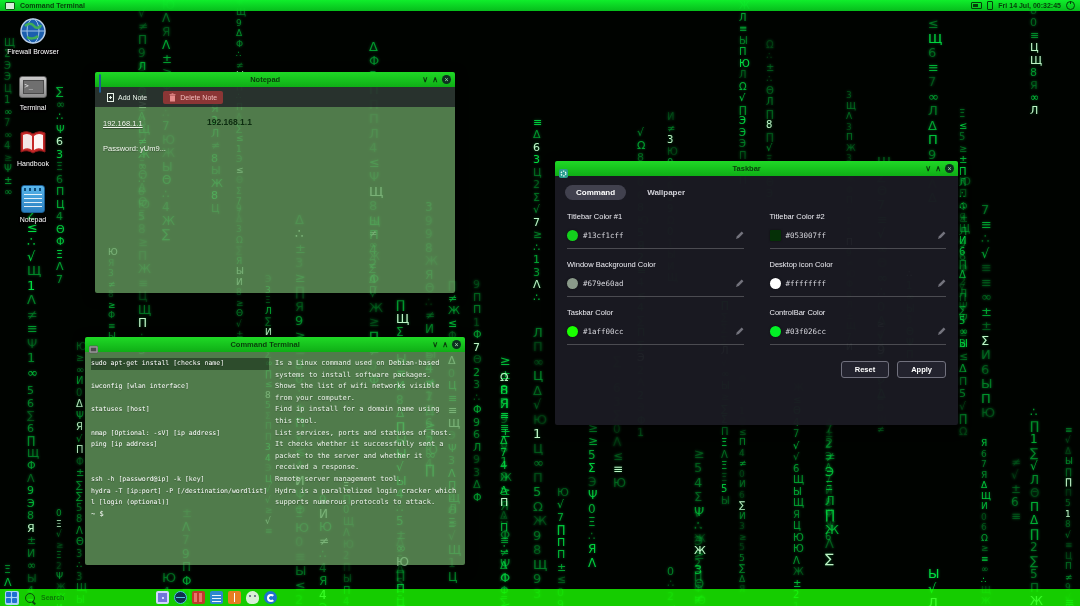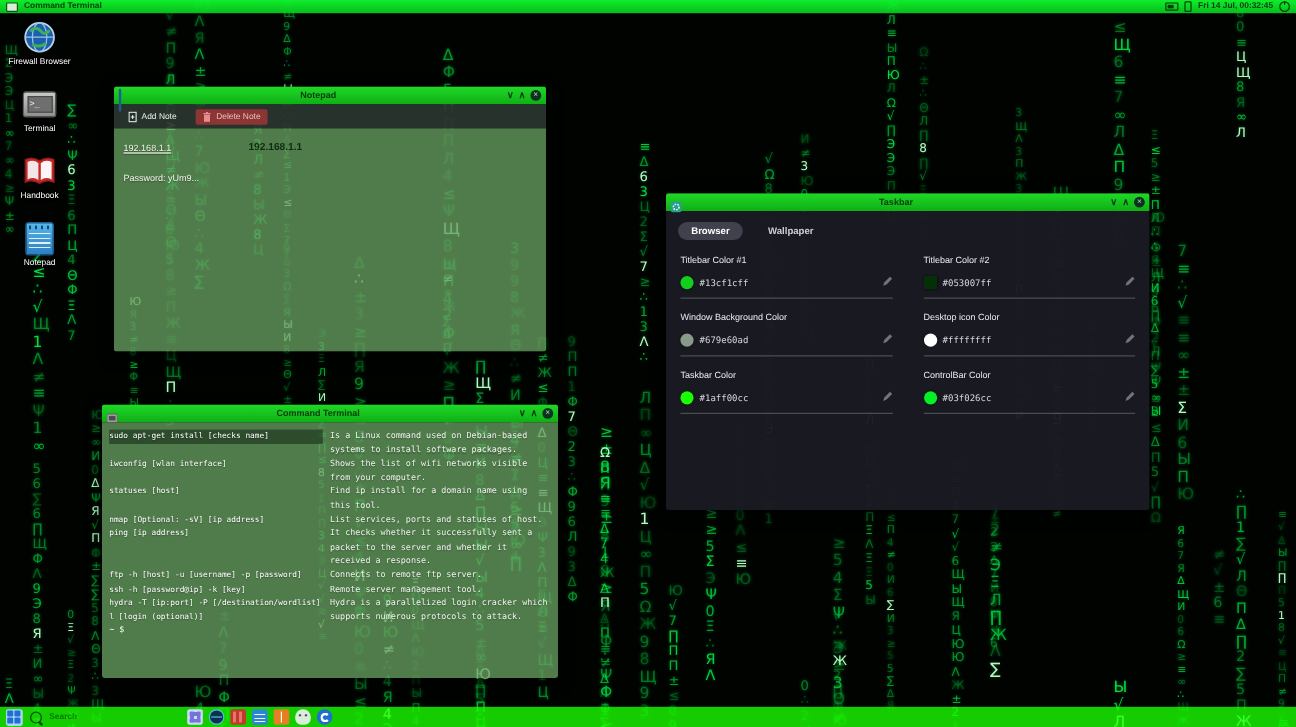--- a/index.html
+++ b/index.html
@@ -1136,21 +1136,21 @@
       </span>
       <span class="tb-title">Taskbar</span>
       <span class="tb-ctrls">
         <span class="tb-glyph">∨</span>
         <span class="tb-glyph">∧</span>
         <span class="tb-close">×</span>
       </span>
     </div>
     <div id="settings-body">
       <div class="tabs">
-        <span class="tab active">Browser</span>
+        <span class="tab active">Command</span>
         <span class="tab">Wallpaper</span>
       </div>
       <div class="fields">
         <div class="field">
           <div class="f-label">Titlebar Color #1</div>
           <div class="f-control">
             <span class="swatch circle" style="background: rgb(19, 207, 28);"></span>
             <span class="f-value">#13cf1cff</span>
             <span class="pencil"><svg width="9" height="9" viewBox="0 0 10 10">
                   <path d="M1 9l1.2-3.2L7.4 .6l2 2L4.2 7.8z" fill="#9a9aa4"></path>
@@ -1201,20 +1201,24 @@
           <div class="f-label">ControlBar Color</div>
           <div class="f-control">
             <span class="swatch circle" style="background: rgb(3, 240, 38);"></span>
             <span class="f-value">#03f026cc</span>
             <span class="pencil"><svg width="9" height="9" viewBox="0 0 10 10">
                   <path d="M1 9l1.2-3.2L7.4 .6l2 2L4.2 7.8z" fill="#9a9aa4"></path>
                 </svg></span>
           </div>
         </div>
       </div>
+      <div class="btnrow">
+        <button class="s-btn">Reset</button>
+        <button class="s-btn">Apply</button>
+      </div>
     </div>
   </section>
 
   <section class="window" id="terminal-win">
     <div class="titlebar">
       <span class="tb-appico">
         <svg width="9" height="9" viewBox="0 0 10 10">
             <rect width="10" height="8" y="1" rx="1.5" fill="#9a9a9a" stroke="#555" stroke-width="0.7"></rect>
             <rect x="2" y="3" width="6" height="4" fill="#4c4c4c"></rect>
           </svg>
@@ -1247,24 +1251,20 @@
     <span class="cmd">nmap [Optional: -sV] [ip address]</span>
     <span class="desc">List services, ports and statuses of host.</span>
   </div>
 
   <div class="t-entry">
     <span class="cmd">ping [ip address]</span>
     <span class="desc">It checks whether it successfully sent a packet to the server and whether it received a response.</span>
   </div>
 
 
-  <div class="t-entry">
-    <span class="cmd">ftp -h [host] -u [username] -p [password]</span>
-    <span class="desc">Connects to remote ftp server.</span>
-  </div>
 
   <div class="t-entry">
     <span class="cmd">ssh -h [password@ip] -k [key]</span>
     <span class="desc">Remote server management tool.</span>
   </div>
 
   <div class="t-entry">
     <span class="cmd">hydra -T [ip:port] -P [/destination/wordlist]
 l [login (optional)]</span>
     <span class="desc">Hydra is a parallelized login cracker which supports numerous protocols to attack.</span>

